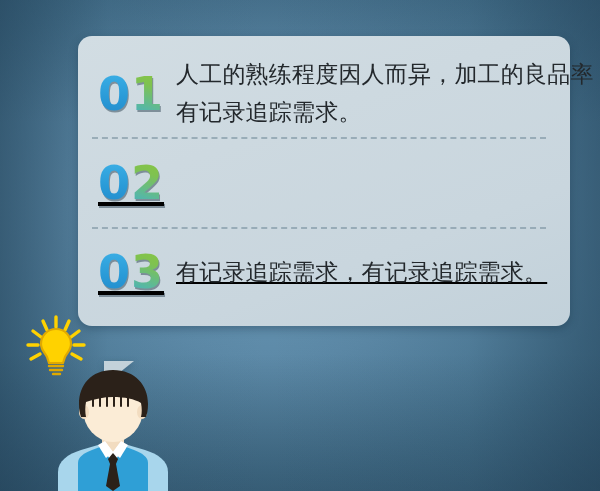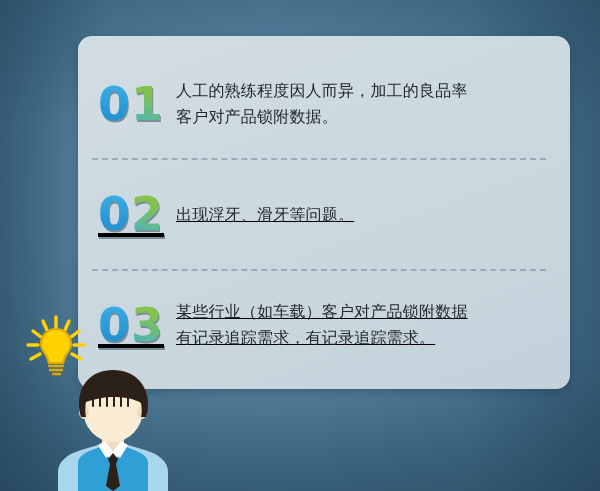--- a/index.html
+++ b/index.html
@@ -31,21 +31,21 @@
       linear-gradient(180deg, rgba(36,70,94,0.30) 0%, rgba(36,70,94,0.0) 25%, rgba(30,58,80,0.0) 72%, rgba(26,52,72,0.38) 100%);
     pointer-events: none;
   }
 
   
   .bubble {
     position: absolute;
     left: 78px;
     top: 36px;
     width: 492px;
-    height: 353px;
+    height: 290px;
     background: linear-gradient(160deg, #d2dde3 0%, #cdd9e0 35%, #c9d6de 70%, #c2d1da 100%);
     border-radius: 14px;
     box-shadow: 0 3px 9px rgba(20,45,65,0.35);
     box-sizing: border-box;
     padding: 14px 24px 10px 14px;
   }
   .bubble-tail {
     position: absolute;
     left: 104px;
     top: 361px;
@@ -105,21 +105,21 @@
     -webkit-background-clip: text;
     background-clip: text;
     -webkit-text-fill-color: transparent;
     color: transparent;
   }
 
   .text {
     flex: 1 1 auto;
     color: #23282c;
     font-family: "DejaVu Sans", "Liberation Sans", sans-serif;
-    font-size: 16px;
+    font-size: 23px;
     line-height: 1.62;
     letter-spacing: 0.2px;
     padding-right: 4px;
   }
   .text .ln { display: block; white-space: nowrap; }
 
   
   .bulb {
     position: absolute;
     left: 16px;
@@ -144,35 +144,33 @@
 
   <div class="bubble-tail"></div>
 
   <div class="bubble">
     <div class="rows">
 
       <div class="row">
         <div class="num"><span class="d0">0</span><span class="d1">1</span></div>
         <div class="text">
           <span class="ln">人工的熟练程度因人而异，加工的良品率</span>
-          <span class="ln">客户对产品锁附数据。</span>
+          <span class="ln">有记录追踪需求。</span>
         </div>
       </div>
 
       <div class="row">
         <div class="num"><span class="d0">0</span><span class="d1">2</span></div>
         <div class="text">
-          <span class="ln">出现浮牙、滑牙等问题。</span>
         </div>
       </div>
 
       <div class="row">
         <div class="num"><span class="d0">0</span><span class="d1">3</span></div>
         <div class="text">
-          <span class="ln">某些行业（如车载）客户对产品锁附数据</span>
           <span class="ln">有记录追踪需求，有记录追踪需求。</span>
         </div>
       </div>
 
     </div>
   </div>
 
   <div class="bulb">
     <svg viewBox="0 0 72 72" width="72" height="72">
       <g stroke="#ffd200" stroke-width="3.4" stroke-linecap="round" fill="none">

